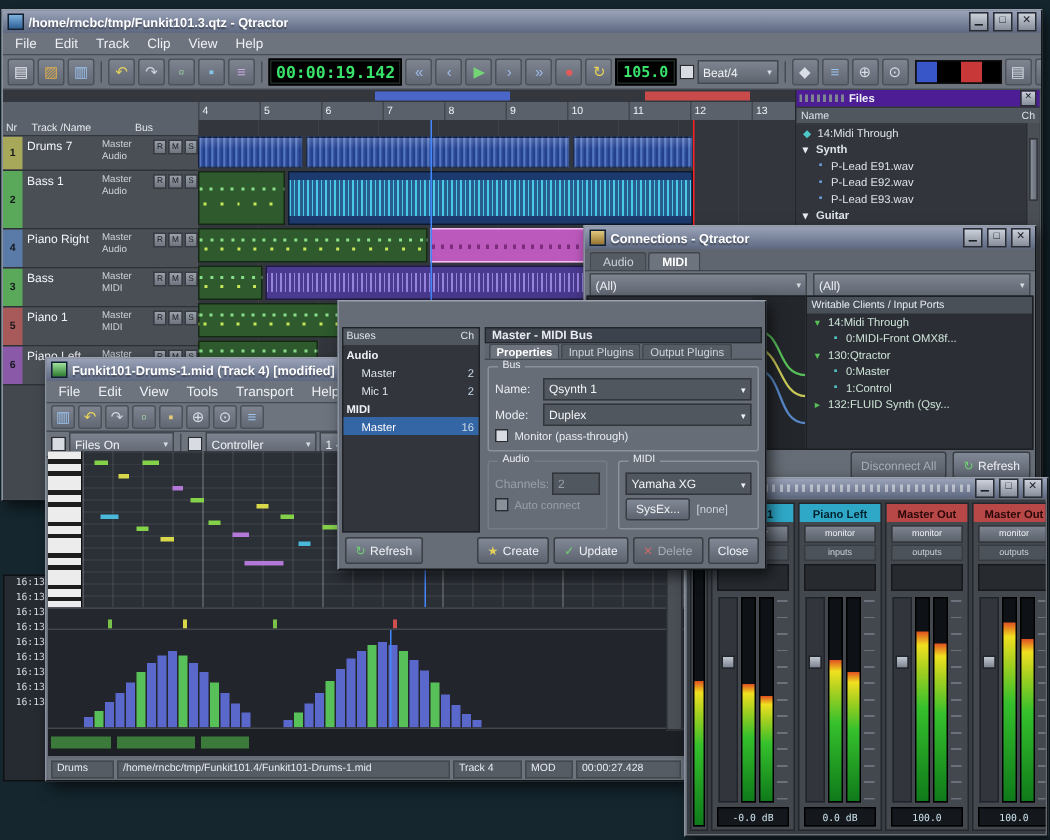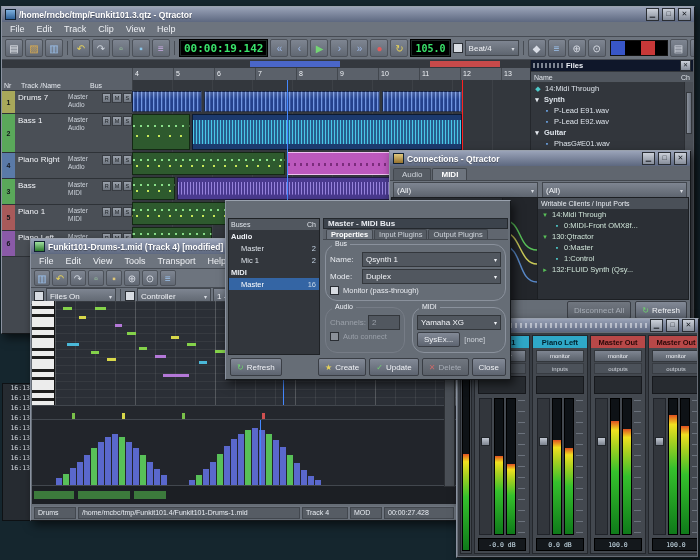--- a/index.html
+++ b/index.html
@@ -61,21 +61,21 @@
     background-size:100% 60%;background-position:center;background-repeat:no-repeat;}
   .midiclip{background:#2e5a2e;background-image:repeating-linear-gradient(90deg,#8ae08a 0 2px,transparent 2px 7px),
     repeating-linear-gradient(90deg,transparent 0 3px,#c8e858 3px 5px,transparent 5px 11px);
     background-size:100% 2px,100% 2px;background-position:0 30%,0 62%;background-repeat:repeat-x;}
   .selclip{background:rgba(200,92,200,.92);background-image:repeating-linear-gradient(90deg,rgba(60,0,60,.5) 0 2px,transparent 2px 6px);
     background-size:100% 3px;background-position:0 55%;background-repeat:repeat-x;border-color:#f0c0f0;}
   .playhead{position:absolute;top:0;bottom:0;width:1px;background:#ff2222;}
   .editline{position:absolute;top:0;bottom:0;width:1px;background:#4488ff;}
   
   .filesdock{position:absolute;left:528px;top:0;width:162px;bottom:0;background:#3a3f46;border-left:1px solid #24272c;display:flex;flex-direction:column;}
-  .dockbar{height:11px;display:flex;align-items:center;background:#0f172a;gap:3px;padding:0 2px;border-bottom:1px solid #33373c;}
+  .dockbar{height:11px;display:flex;align-items:center;background:#4c1d95;gap:3px;padding:0 2px;border-bottom:1px solid #33373c;}
   .grip{width:30px;height:5px;background:repeating-linear-gradient(90deg,#7e8591 0 2px,transparent 2px 4px);}
   .dockt{font-size:7.5px;font-weight:bold;color:#eef1f6;}
   .wbs{width:9px;height:9px;font-size:6px;line-height:8px;}
   .fhead{display:flex;height:10px;background:#51575f;border-bottom:1px solid #33373c;font-size:7px;color:#dfe4ea;align-items:center;padding:0 3px;}
   .flist{flex:1;overflow:hidden;background:#32363c;}
   .frow{display:flex;align-items:center;height:11px;font-size:7.5px;color:#dde3ea;gap:3px;white-space:nowrap;overflow:hidden;}
   .ficon{width:8px;flex:none;font-size:7px;text-align:center;}
   .flabel{flex:1;overflow:hidden;text-overflow:ellipsis;}
   .fch{width:14px;flex:none;color:#9fd8e8;text-align:right;padding-right:3px;}
   .vscroll{position:absolute;right:0;top:22px;bottom:0;width:8px;background:#4a4f56;border-left:1px solid #2c2f34;}
@@ -98,21 +98,21 @@
   .cbtns{position:absolute;left:3px;right:3px;bottom:2px;display:flex;gap:4px;align-items:center;}
   
   .busbody{position:absolute;left:2px;right:2px;top:17px;bottom:24px;display:flex;gap:3px;}
   .bustree{width:90px;background:#32363c;border:1px solid #1f2226;display:flex;flex-direction:column;}
   .bushead{display:flex;height:11px;background:#51575f;font-size:7px;align-items:center;color:#dfe4ea;}
   .brow{display:flex;height:12px;align-items:center;font-size:7.5px;color:#dde3ea;gap:2px;white-space:nowrap;overflow:hidden;}
   .brow .lbl{flex:1;overflow:hidden;}
   .brow .ch{width:16px;text-align:right;padding-right:3px;color:#c8d8e8;}
   .buspanel{flex:1;display:flex;flex-direction:column;overflow:hidden;}
   .bustitle{height:12px;background:#3c434c;font-size:8px;font-weight:bold;display:flex;align-items:center;padding:0 4px;border:1px solid #24282d;}
-  .gbox{border:1px solid #8a919c;border-radius:12px;margin:4px 2px 2px 2px;position:relative;padding:5px 4px 3px 4px;}
+  .gbox{border:1px solid #8a919c;border-radius:2px;margin:4px 2px 2px 2px;position:relative;padding:5px 4px 3px 4px;}
   .gbox>.leg{position:absolute;top:-5px;left:6px;font-size:7px;background:#666d76;padding:0 3px;color:#eef1f6;}
   .gbox.dis{border-color:#767c86;color:#9aa0a9;}
   .frml{display:flex;align-items:center;gap:4px;margin:2px 0;}
   .frml .l{width:28px;font-size:8px;flex:none;}
   .dcombo{flex:1;background:#51575f;border:1px solid #33373c;height:13px;display:flex;align-items:center;padding:0 3px;font-size:8px;color:#f2f4f8;gap:3px;overflow:hidden;white-space:nowrap;}
   .dcombo .arr{margin-left:auto;font-size:6px;}
   .ckrow{display:flex;align-items:center;gap:4px;font-size:7.5px;margin:2px 0;}
   .ck{width:7px;height:7px;background:#d8dce2;border:1px solid #2a2e34;flex:none;}
   .ck.dis{background:#8a9099;}
   .busbtns{position:absolute;left:4px;right:4px;bottom:3px;display:flex;gap:3px;align-items:center;}
@@ -384,20 +384,25 @@
               <span class="flabel">P-Lead E91.wav</span>
               <span class="fch">2</span>
             </div>
 
             <div class="frow" style="padding-left: 12px; font-weight: normal;">
               <span class="ficon" style="color: rgb(106, 160, 224);">▪</span>
               <span class="flabel">P-Lead E92.wav</span>
               <span class="fch">3</span>
             </div>
 
+            <div class="frow" style="padding-left: 12px; font-weight: normal;">
+              <span class="ficon" style="color: rgb(106, 160, 224);">▪</span>
+              <span class="flabel">P-Lead E93.wav</span>
+              <span class="fch">2</span>
+            </div>
 
             <div class="frow" style="padding-left: 2px; font-weight: bold;">
               <span class="ficon" style="color: rgb(232, 236, 242);">▾</span>
               <span class="flabel">Guitar</span>
               <span class="fch"></span>
             </div>
 
             <div class="frow" style="padding-left: 12px; font-weight: normal;">
               <span class="ficon" style="color: rgb(106, 160, 224);">▪</span>
               <span class="flabel">PhasG#E01.wav</span>

